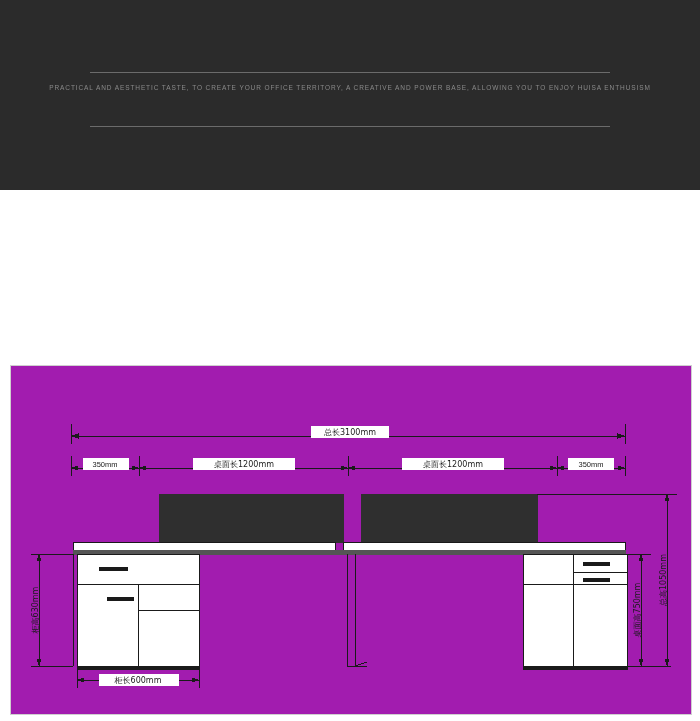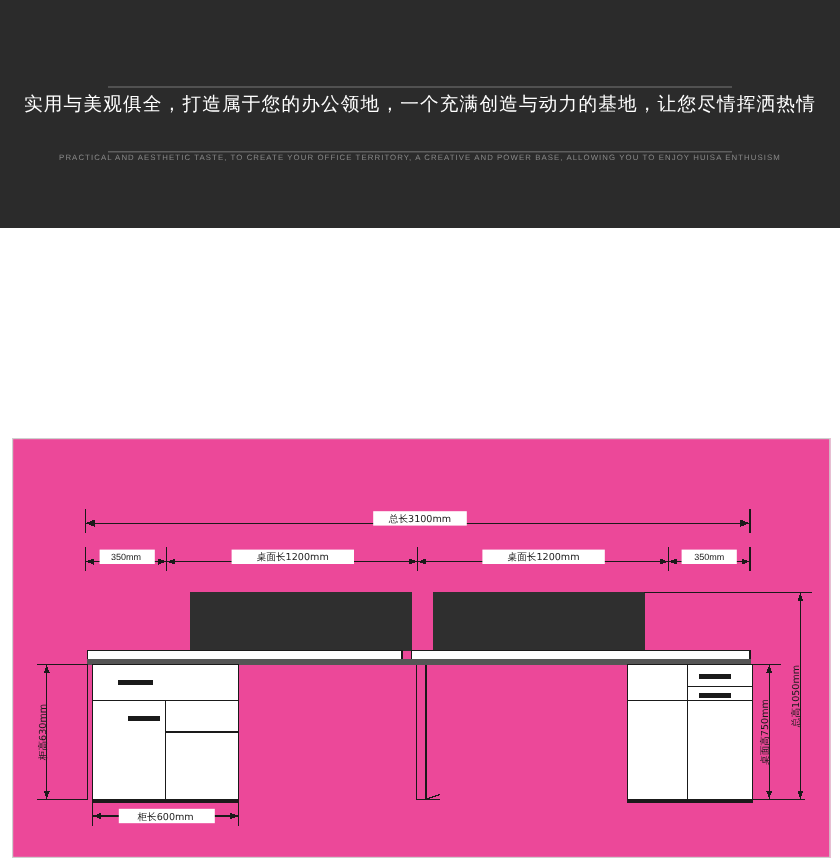--- a/index.html
+++ b/index.html
@@ -108,21 +108,21 @@
   .para div { white-space: nowrap; }
 
   
   .drawing {
     position: absolute;
     left: 10px;
     top: 365px;
     width: 680px;
     height: 348px;
     border: 1px solid #cfcfcf;
-    background: #ec4899;
+    background: #a21caf;
     overflow: hidden;
   }
   .drawing svg { display: block; }
   .lbl {
     font-family: "DejaVu Sans", "Liberation Sans", sans-serif;
     font-size: 8px;
     fill: #1a1a1a;
   }
   .lbl-sm {
     font-family: "Liberation Sans", sans-serif;
@@ -130,21 +130,20 @@
     fill: #1a1a1a;
   }
 </style>
 </head>
 <body>
 
 <div class="hero">
   <div class="hero-rule-top"></div>
   <div class="hero-rule-bottom"></div>
   <div class="hero-inner">
-    <div class="hero-cn">实用与美观俱全，打造属于您的办公领地，一个充满创造与动力的基地，让您尽情挥洒热情</div>
     <div class="hero-en">PRACTICAL AND AESTHETIC TASTE, TO CREATE YOUR OFFICE TERRITORY, A CREATIVE AND POWER BASE, ALLOWING YOU TO ENJOY HUISA ENTHUSISM</div>
   </div>
 </div>
 
 <div class="section">
   <div class="sec-bar"></div>
   <div class="sec-title">商品参数</div>
   <div class="sec-sub">PRODUCT PARAMETERS</div>
   <div class="sec-line"></div>
 

